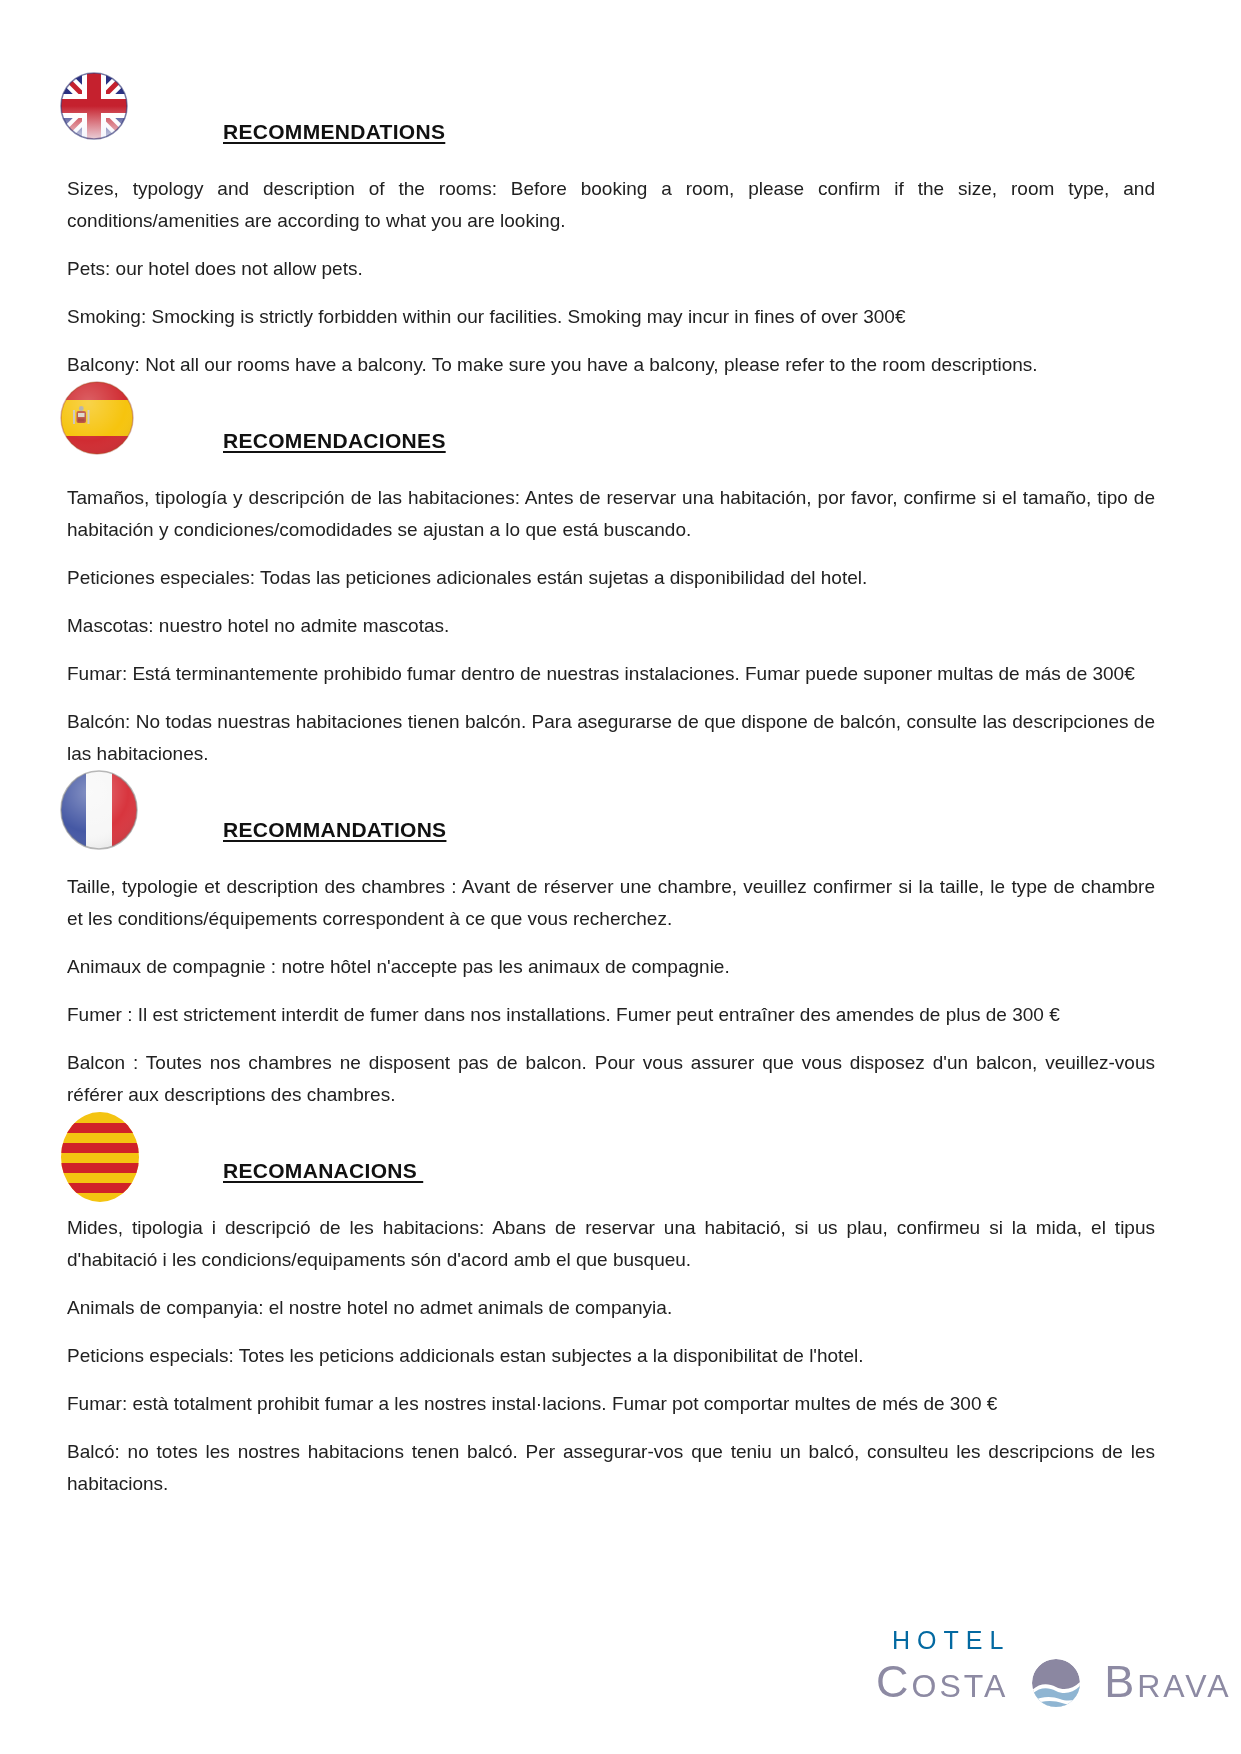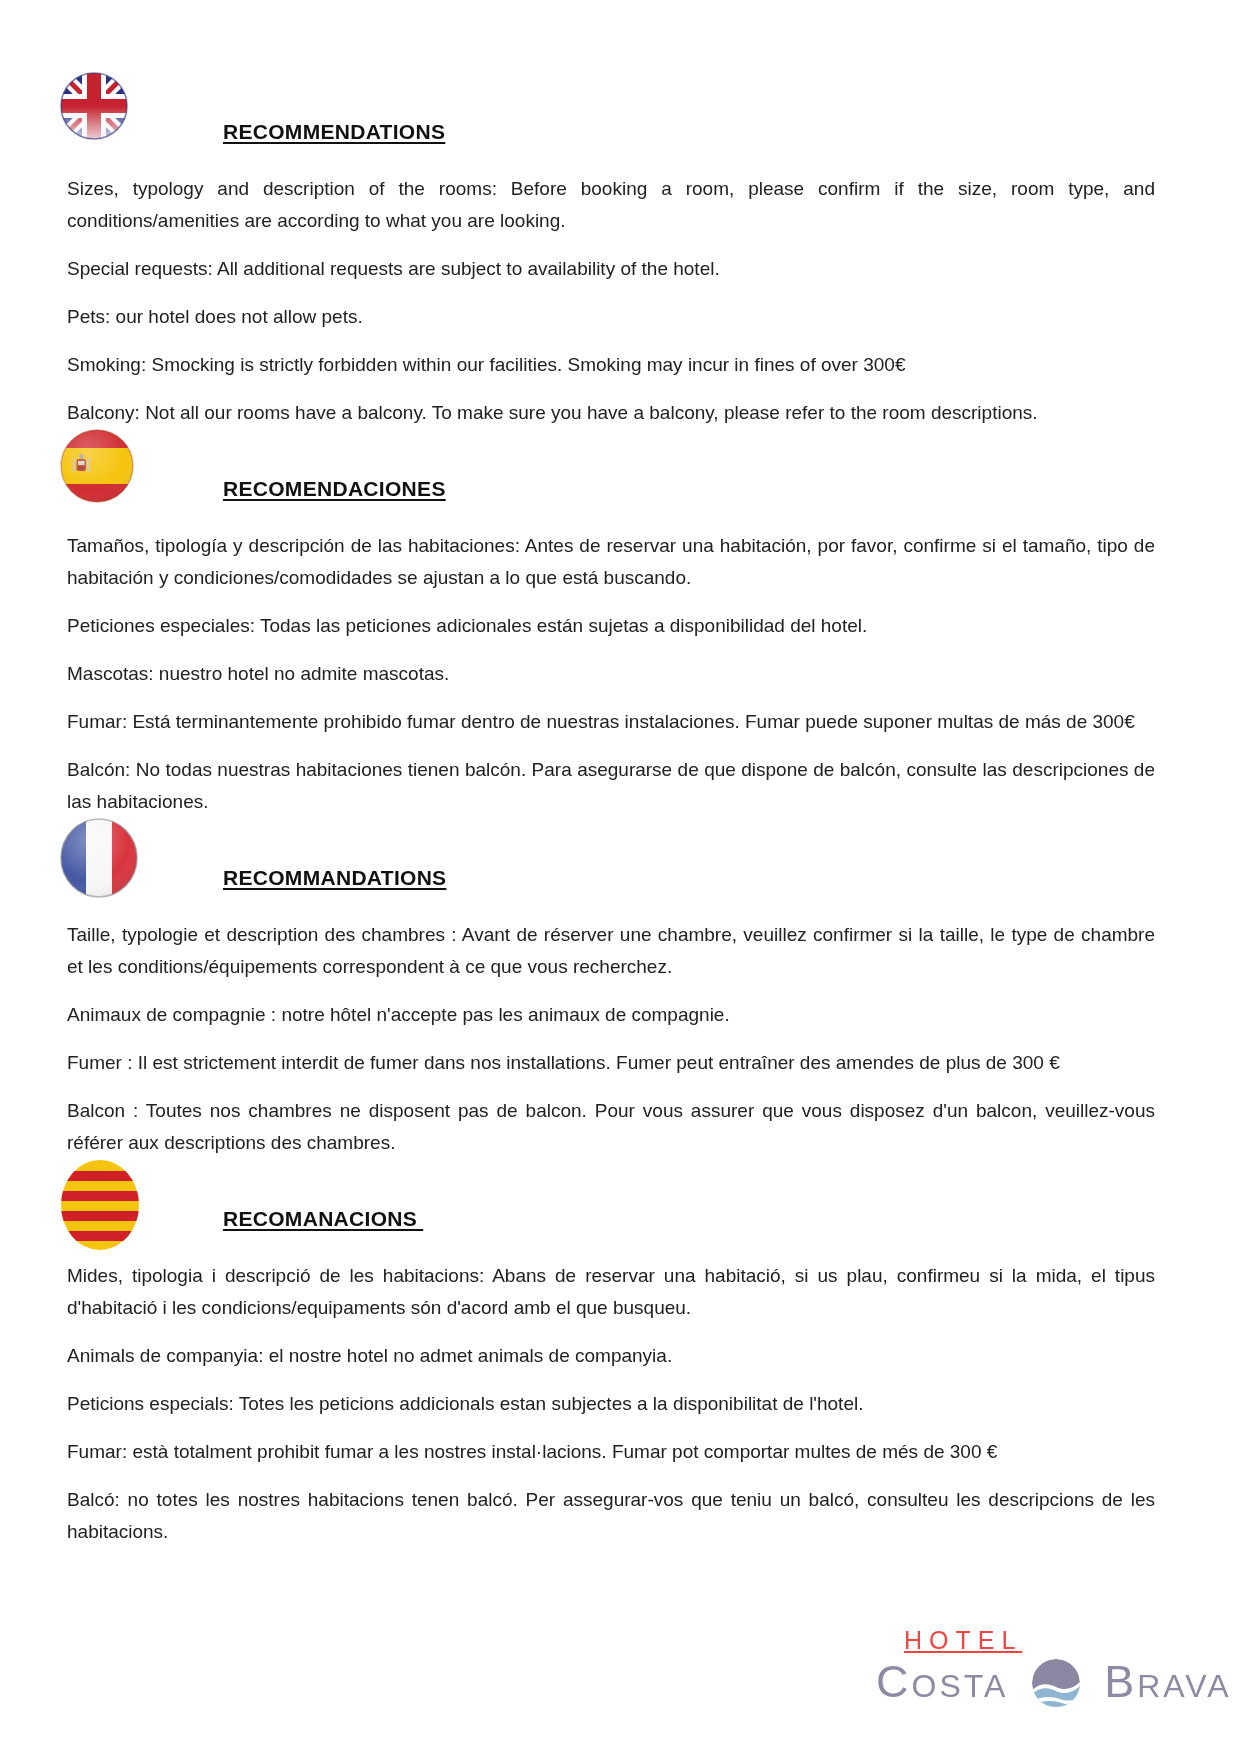--- a/index.html
+++ b/index.html
@@ -31,24 +31,23 @@
   p.body-par {
     margin:0 0 16px 0;
     font-size:19px; line-height:32px;
     text-align:justify;
     color:#212121;
   }
 
   
   .logo { position:absolute; top:1626px; left:876px; width:300px; }
   .logo-hotel {
-    display:block; margin-left:28px;
+    display:block; margin-left:16px;
     font-size:25px; letter-spacing:7px;
-    color:#ef4444;
-    text-decoration:underline;
+    color:#0369a1;
   }
   .logo-row { display:flex; align-items:center; margin-top:0px;gap:16px; }
   .logo-word {
     font-variant:small-caps;
     font-size:45px; line-height:1;
     letter-spacing:3px;
     color:#8d8aa3;
   }
   .wave-badge { margin:4px 8px 0 8px; line-height:0; }
 </style>
@@ -82,21 +81,20 @@
               <rect x="0" y="27" width="68" height="14" fill="#c5212e"></rect>
               <rect x="27" y="0" width="14" height="68" fill="#c5212e"></rect>
               <rect width="68" height="68" fill="url(#ukGloss)"></rect>
             </g>
             <circle cx="34" cy="34" r="33" fill="none" stroke="#272b6e" stroke-opacity="0.55" stroke-width="1.6"></circle>
           </svg>
         </span>
         <h2 class="sec-heading">RECOMMENDATIONS</h2>
       </div>
       <p class="body-par">Sizes, typology and description of the rooms: Before booking a room, please confirm if the size, room type, and conditions/amenities are according to what you are looking.</p>
-      <p class="body-par">Special requests: All additional requests are subject to availability of the hotel.</p>
       <p class="body-par">Pets: our hotel does not allow pets.</p>
       <p class="body-par">Smoking: Smocking is strictly forbidden within our facilities. Smoking may incur in fines of over 300€</p>
       <p class="body-par">Balcony: Not all our rooms have a balcony. To make sure you have a balcony, please refer to the room descriptions.</p>
     </section>
 
     <section class="lang">
       <div class="sec-head">
         <span class="flag">
           <svg width="74" height="74" viewBox="0 0 74 74">
             <defs>

